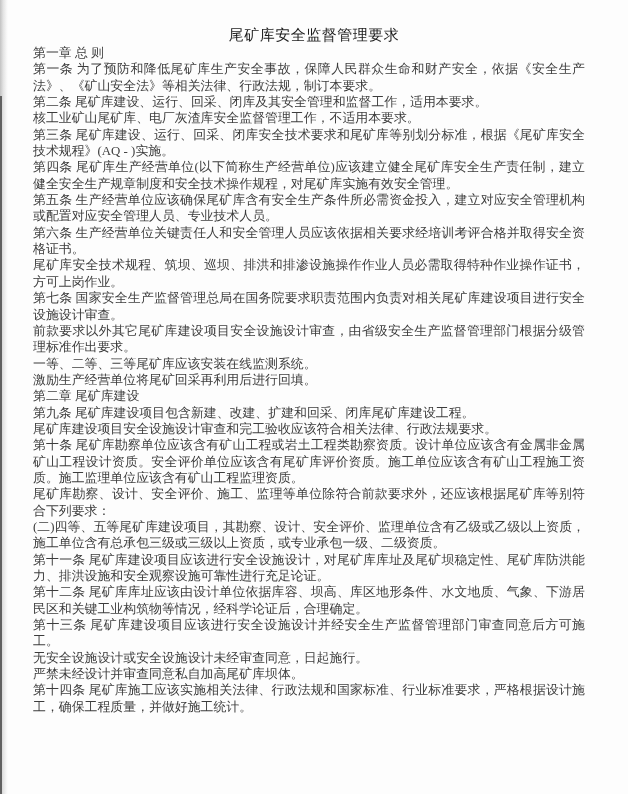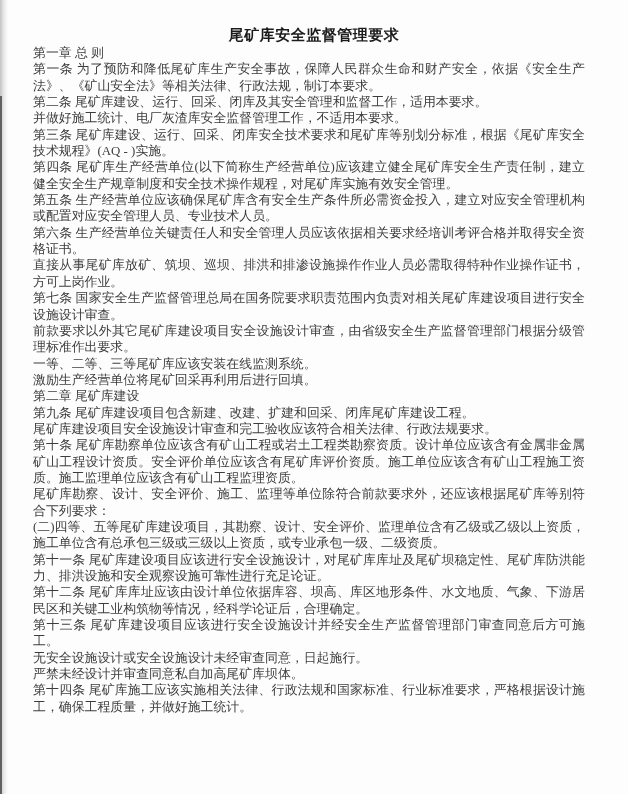--- a/index.html
+++ b/index.html
@@ -27,21 +27,21 @@
     left: 0; top: 96px; bottom: 0;
     width: 2px;
     background: #4d4d4d;
     opacity: 0.85;
   }
   .title {
     margin: 0;
     padding-top: 26px;
     text-align: center;
     font-family: "Liberation Sans", sans-serif;
-    font-weight: bold;
+    font-weight: normal;
     font-size: 15px;
     letter-spacing: 0.5px;
     color: #1b1b1b;
   }
   .content {
     padding: 0 43px 8px 33px;
     font-size: 12.9px;
     line-height: 16.35px;
     color: #3c3c3c;
     text-align: justify;
@@ -67,26 +67,26 @@
 
   <h1 class="title">尾矿库安全监督管理要求</h1>
 
   <div class="content">
 
     <div>
 
     <p class="para">第一章 总 则</p>
         <p class="para">第一条 为了预防和降低尾矿库生产安全事故，保障人民群众生命和财产安全，依据《安全生产法》、《矿山安全法》等相关法律、行政法规，制订本要求。</p>
         <p class="para">第二条 尾矿库建设、运行、回采、闭库及其安全管理和监督工作，适用本要求。</p>
-        <p class="para">并做好施工统计、电厂灰渣库安全监督管理工作，不适用本要求。</p>
+        <p class="para">核工业矿山尾矿库、电厂灰渣库安全监督管理工作，不适用本要求。</p>
         <p class="para">第三条 尾矿库建设、运行、回采、闭库安全技术要求和尾矿库等别划分标准，根据《尾矿库安全技术规程》(AQ - )实施。</p>
         <p class="para">第四条 尾矿库生产经营单位(以下简称生产经营单位)应该建立健全尾矿库安全生产责任制，建立健全安全生产规章制度和安全技术操作规程，对尾矿库实施有效安全管理。</p>
         <p class="para">第五条 生产经营单位应该确保尾矿库含有安全生产条件所必需资金投入，建立对应安全管理机构或配置对应安全管理人员、专业技术人员。</p>
         <p class="para">第六条 生产经营单位关键责任人和安全管理人员应该依据相关要求经培训考评合格并取得安全资格证书。</p>
-        <p class="para">直接从事尾矿库放矿、筑坝、巡坝、排洪和排渗设施操作作业人员必需取得特种作业操作证书，方可上岗作业。</p>
+        <p class="para">尾矿库安全技术规程、筑坝、巡坝、排洪和排渗设施操作作业人员必需取得特种作业操作证书，方可上岗作业。</p>
         <p class="para">第七条 国家安全生产监督管理总局在国务院要求职责范围内负责对相关尾矿库建设项目进行安全设施设计审查。</p>
         <p class="para">前款要求以外其它尾矿库建设项目安全设施设计审查，由省级安全生产监督管理部门根据分级管理标准作出要求。</p>
         <p class="para">一等、二等、三等尾矿库应该安装在线监测系统。</p>
         <p class="para">激励生产经营单位将尾矿回采再利用后进行回填。</p>
         <p class="para">第二章 尾矿库建设</p>
         <p class="para">第九条 尾矿库建设项目包含新建、改建、扩建和回采、闭库尾矿库建设工程。</p>
         <p class="para">尾矿库建设项目安全设施设计审查和完工验收应该符合相关法律、行政法规要求。</p>
         <p class="para">第十条 尾矿库勘察单位应该含有矿山工程或岩土工程类勘察资质。设计单位应该含有金属非金属矿山工程设计资质。安全评价单位应该含有尾矿库评价资质。施工单位应该含有矿山工程施工资质。施工监理单位应该含有矿山工程监理资质。</p>
         <p class="para">尾矿库勘察、设计、安全评价、施工、监理等单位除符合前款要求外，还应该根据尾矿库等别符合下列要求：</p>
         <p class="para">(二)四等、五等尾矿库建设项目，其勘察、设计、安全评价、监理单位含有乙级或乙级以上资质，施工单位含有总承包三级或三级以上资质，或专业承包一级、二级资质。</p>

